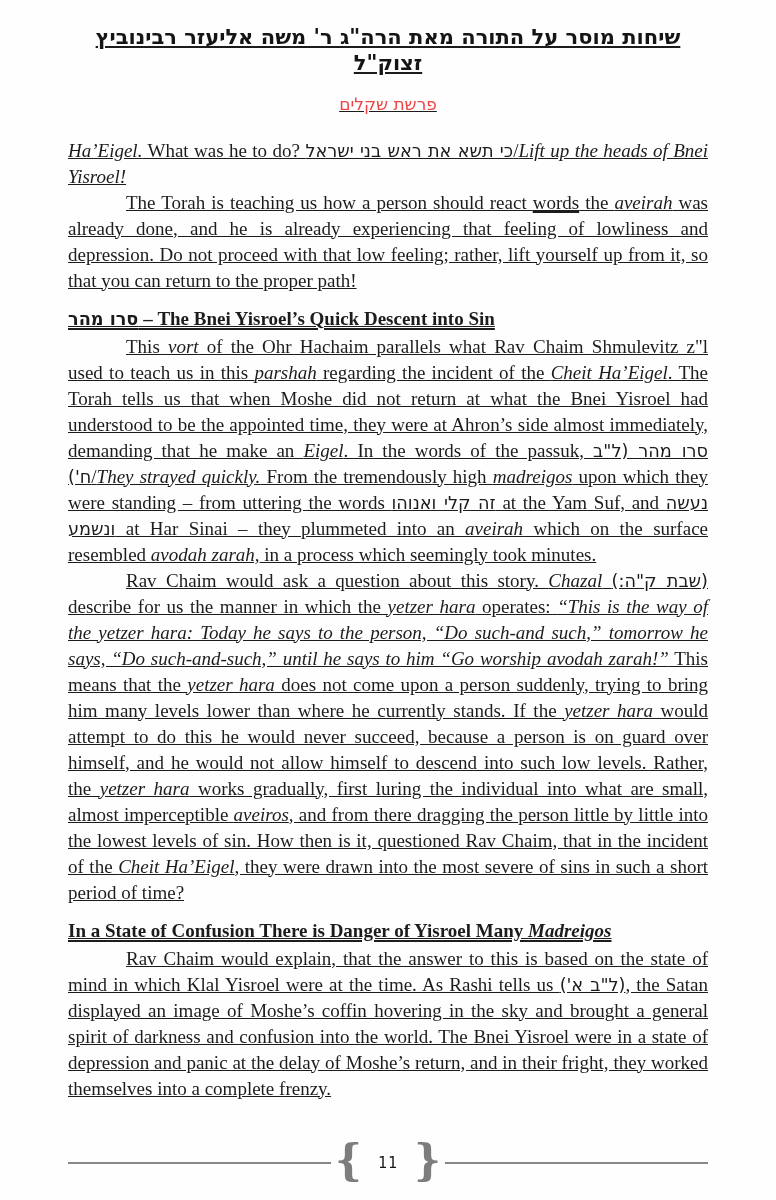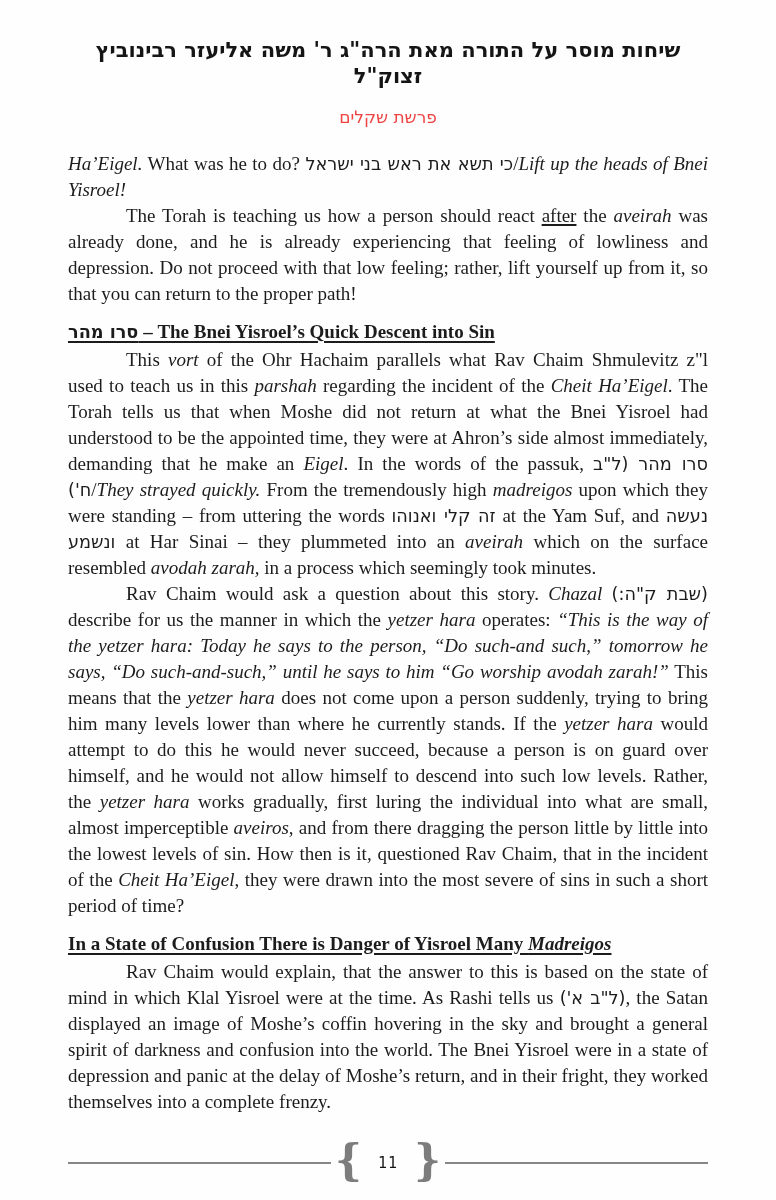--- a/index.html
+++ b/index.html
@@ -7,24 +7,25 @@
     padding: 0;
     background: #ffffff;
   }
   .page {
     position: relative;
     width: 776px;
     height: 1200px;
     margin: 0 auto;
     background: #fefefe;
     box-sizing: border-box;
-    padding: 37px 68px 0 68px;
+    padding: 24px 68px 0 68px;
     overflow: hidden;
     font-family: "Liberation Serif", "DejaVu Serif", serif;
     color: #1c1c1c;
+    text-decoration: underline;
   }
   .header-title {
     text-align: center;
     font-weight: bold;
     font-size: 21px;
     line-height: 1.25;
     direction: rtl;
     font-family: "DejaVu Sans", "Liberation Serif", sans-serif;
     color: #151515;
   }
@@ -101,21 +102,21 @@
 
 <div class="page">
 
   <header>
     <div class="header-title" dir="rtl">שיחות מוסר על התורה מאת הרה"ג ר' משה אליעזר רבינוביץ זצוק"ל</div>
     <div class="header-subtitle" dir="rtl">פרשת שקלים</div>
   </header>
 
   <main class="doc-body">
       <p class="para"><span class="run-i">Ha’Eigel.</span><span> What was he to do? </span><span class="run-he" dir="rtl">כי תשא את ראש בני ישראל</span><span>/</span><span class="run-i">Lift up the heads of Bnei Yisroel!</span></p>
-      <p class="para indent"><span>The Torah is teaching us how a person should react </span><span class="run-u">after</span><span> the </span><span class="run-i">aveirah</span><span> was already done, and he is already experiencing that feeling of lowliness and depression. Do not proceed with that low feeling; rather, lift yourself up from it, so that you can return to the proper path!</span></p>
+      <p class="para indent"><span>The Torah is teaching us how a person should react </span><span class="run-u">words</span><span> the </span><span class="run-i">aveirah</span><span> was already done, and he is already experiencing that feeling of lowliness and depression. Do not proceed with that low feeling; rather, lift yourself up from it, so that you can return to the proper path!</span></p>
       <h2 class="heading"><span class="run-he" dir="rtl">סרו מהר</span><span> – The Bnei Yisroel’s Quick Descent into Sin</span></h2>
       <p class="para indent"><span>This </span><span class="run-i">vort</span><span> of the Ohr Hachaim parallels what Rav Chaim Shmulevitz z"l used to teach us in this </span><span class="run-i">parshah</span><span> regarding the incident of the </span><span class="run-i">Cheit Ha’Eigel</span><span>. The Torah tells us that when Moshe did not return at what the Bnei Yisroel had understood to be the appointed time, they were at Ahron’s side almost immediately, demanding that he make an </span><span class="run-i">Eigel</span><span>. In the words of the passuk, </span><span class="run-he" dir="rtl">סרו מהר (ל"ב ח')</span><span>/</span><span class="run-i">They strayed quickly.</span><span> From the tremendously high </span><span class="run-i">madreigos</span><span> upon which they were standing – from uttering the words </span><span class="run-he" dir="rtl">זה קלי ואנוהו</span><span> at the Yam Suf, and </span><span class="run-he" dir="rtl">נעשה ונשמע</span><span> at Har Sinai – they plummeted into an </span><span class="run-i">aveirah</span><span> which on the surface resembled </span><span class="run-i">avodah zarah,</span><span> in a process which seemingly took minutes.</span></p>
       <p class="para indent"><span>Rav Chaim would ask a question about this story. </span><span class="run-i">Chazal</span><span> </span><span class="run-he" dir="rtl">(שבת ק"ה:)</span><span> describe for us the manner in which the </span><span class="run-i">yetzer hara</span><span> operates: </span><span class="run-i">“This is the way of the yetzer hara: Today he says to the person, “Do such-and such,” tomorrow he says, “Do such-and-such,” until he says to him “Go worship avodah zarah!”</span><span> This means that the </span><span class="run-i">yetzer hara</span><span> does not come upon a person suddenly, trying to bring him many levels lower than where he currently stands. If the </span><span class="run-i">yetzer hara</span><span> would attempt to do this he would never succeed, because a person is on guard over himself, and he would not allow himself to descend into such low levels. Rather, the </span><span class="run-i">yetzer hara</span><span> works gradually, first luring the individual into what are small, almost imperceptible </span><span class="run-i">aveiros</span><span>, and from there dragging the person little by little into the lowest levels of sin. How then is it, questioned Rav Chaim, that in the incident of the </span><span class="run-i">Cheit Ha’Eigel</span><span>, they were drawn into the most severe of sins in such a short period of time?</span></p>
       <h2 class="heading"><span>In a State of Confusion There is Danger of Yisroel Many </span><span class="run-i">Madreigos</span></h2>
       <p class="para indent"><span>Rav Chaim would explain, that the answer to this is based on the state of mind in which Klal Yisroel were at the time. As Rashi tells us </span><span class="run-he" dir="rtl">(ל"ב א')</span><span>, the Satan displayed an image of Moshe’s coffin hovering in the sky and brought a general spirit of darkness and confusion into the world. The Bnei Yisroel were in a state of depression and panic at the delay of Moshe’s return, and in their fright, they worked themselves into a complete frenzy.</span></p>
     </main>
 
   <div class="footer">
     <div class="rule"></div>
     <span class="brace">{</span>

